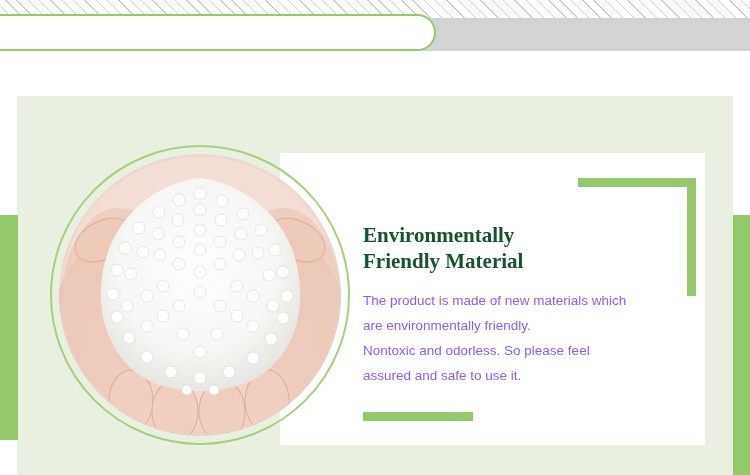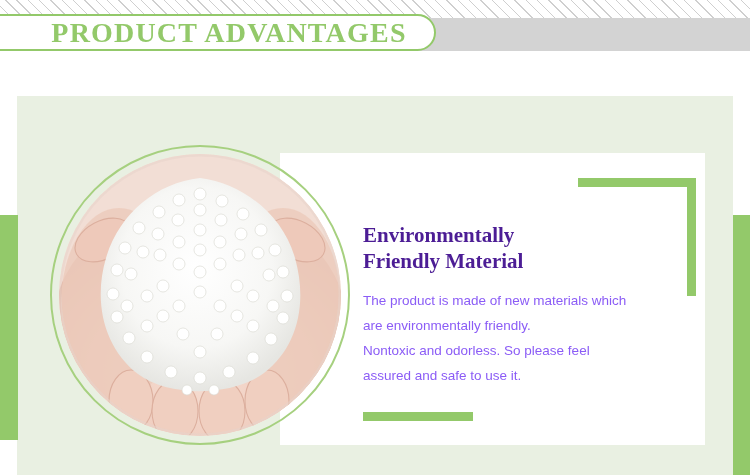--- a/index.html
+++ b/index.html
@@ -165,21 +165,21 @@
     position: absolute;
     left: 363px;
     top: 222px;
     width: 310px;
   }
   .headline {
     font-family: "Liberation Serif", "DejaVu Serif", serif;
     font-weight: bold;
     font-size: 21px;
     line-height: 26px;
-    color: #4c1d95;
+    color: #14532d;
     margin: 0 0 14px 0;
     white-space: pre-line;
   }
   .body-copy {
     font-family: "Liberation Sans", sans-serif;
     font-size: 13.5px;
     line-height: 25px;
     color: #8b5cf6;
     margin: 0;
     white-space: pre-line;
@@ -218,21 +218,20 @@
 <div id="page">
 
   <div class="header-band">
 
     <div class="hatch-strip"></div>
 
     <div class="gray-bar"></div>
 
     <div class="title-pill"></div>
 
-    <div class="title-text">PRODUCT ADVANTAGES</div>
   </div>
 
   <div class="panel"></div>
 
   <div class="tab-left"></div>
 
   <div class="tab-right"></div>
 
   <div class="content-card"></div>
 

